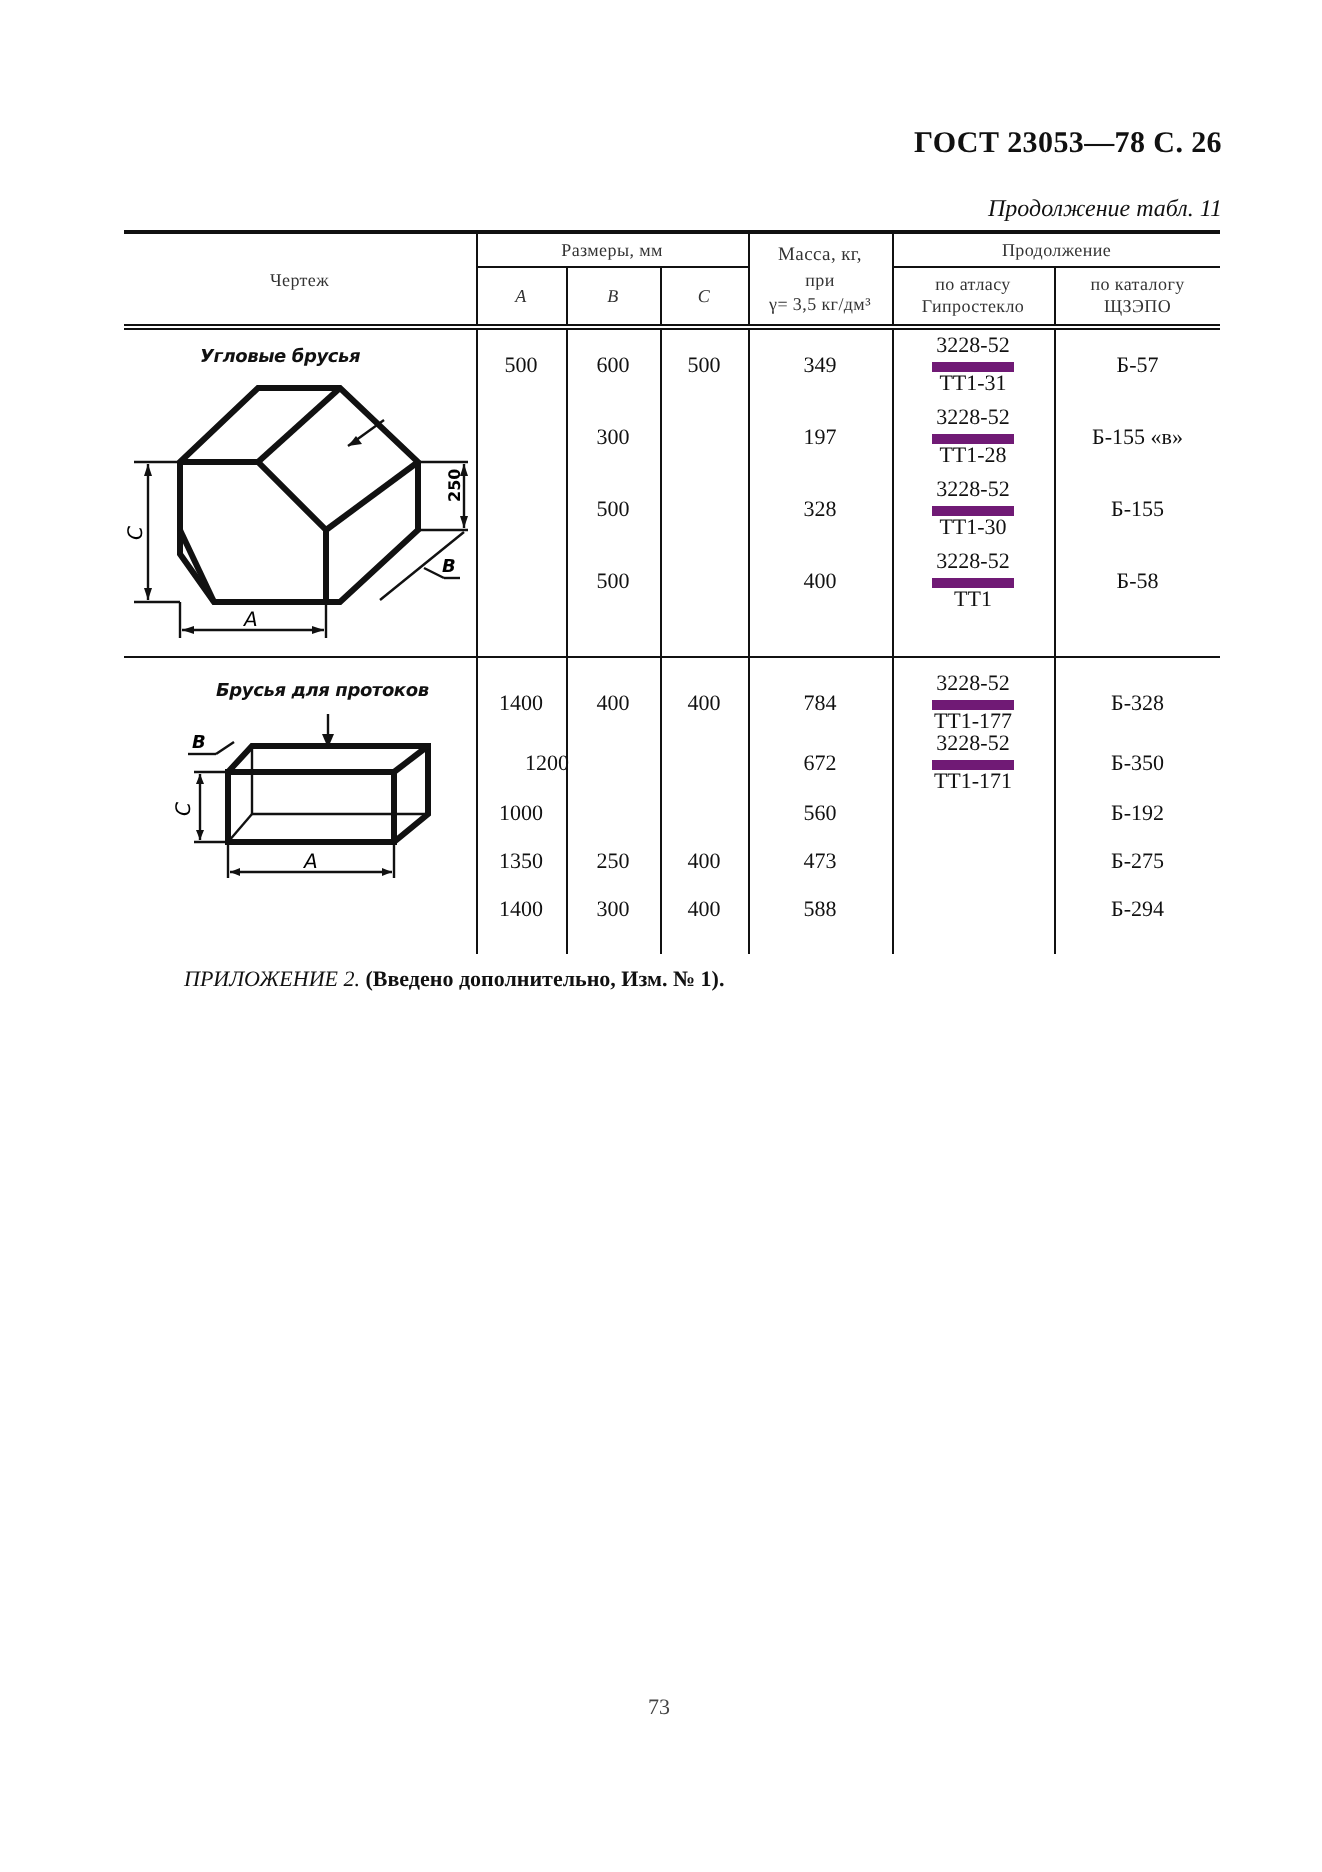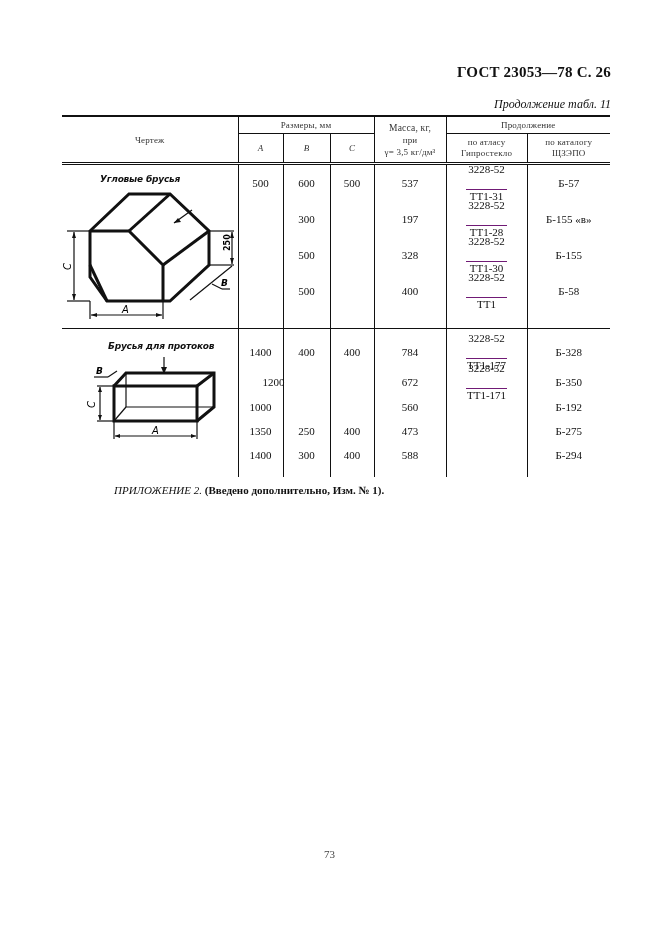--- a/index.html
+++ b/index.html
@@ -15,26 +15,26 @@
   .vline { border-left: 1px solid #111; }
   .hsep { border-top: 1px solid #111; }
   .hdr-bottom th { height: 28px; border-bottom: 3px double #111; }
   .hdr-top th { height: 16px; }
   th.italic { font-style: italic; }
   td { font-size: 11px; text-align: center; vertical-align: top; }
   .group td.bottom { border-bottom: 1px solid #111; }
   .cell-stack { display: flex; flex-direction: column; }
   .val { display: flex; align-items: center; justify-content: center; }
   .frac { display: inline-flex; flex-direction: column; align-items: center; line-height: 11px; font-size: 11px; }
-  .frac .num { border-bottom: 1px solid #701a75; padding: 0 2px 14px 2px; }
+  .frac .num { border-bottom: 5px solid #701a75; padding: 0 2px 2px 2px; }
   .frac .den { padding-top: 1px; }
   .drawing-cell { position: relative; text-align: left; }
   .drawing-title { position: absolute; font-family: "DejaVu Sans", sans-serif; font-style: italic; font-weight: bold; font-size: 9px; letter-spacing: -0.2px; }
   .note { position: absolute; left: 92px; top: 484px; font-size: 11px; }
-  .note .it { font-style: italic; margin-left: 22px; }
+  .note .it { font-style: italic; }
   .note .b { font-weight: bold; }
   .page-num { position: absolute; left: 324px; top: 848px; font-size: 11px; color: #444; }
 </style>
 </head>
 <body>
 
 <div class="header-title">ГОСТ 23053—78 С. 26</div>
 <div class="continuation">Продолжение табл. 11</div>
 
 <div class="table-wrap">
@@ -135,21 +135,21 @@
       <td class="bottom vline">
             <div class="cell-stack">
         <div class="val" style="height:36px;">500</div>
         <div class="val" style="height:36px;"></div>
         <div class="val" style="height:36px;"></div>
         <div class="val" style="height:36px;"></div>
       </div>
           </td>
       <td class="bottom vline">
             <div class="cell-stack">
-        <div class="val" style="height:36px;">537</div>
+        <div class="val" style="height:36px;">349</div>
         <div class="val" style="height:36px;">197</div>
         <div class="val" style="height:36px;">328</div>
         <div class="val" style="height:36px;">400</div>
       </div>
           </td>
       <td class="bottom vline">
             <div class="cell-stack">
         <div class="val" style="height:36px;">
                 <span class="frac">
                   <span class="num">3228-52</span>

